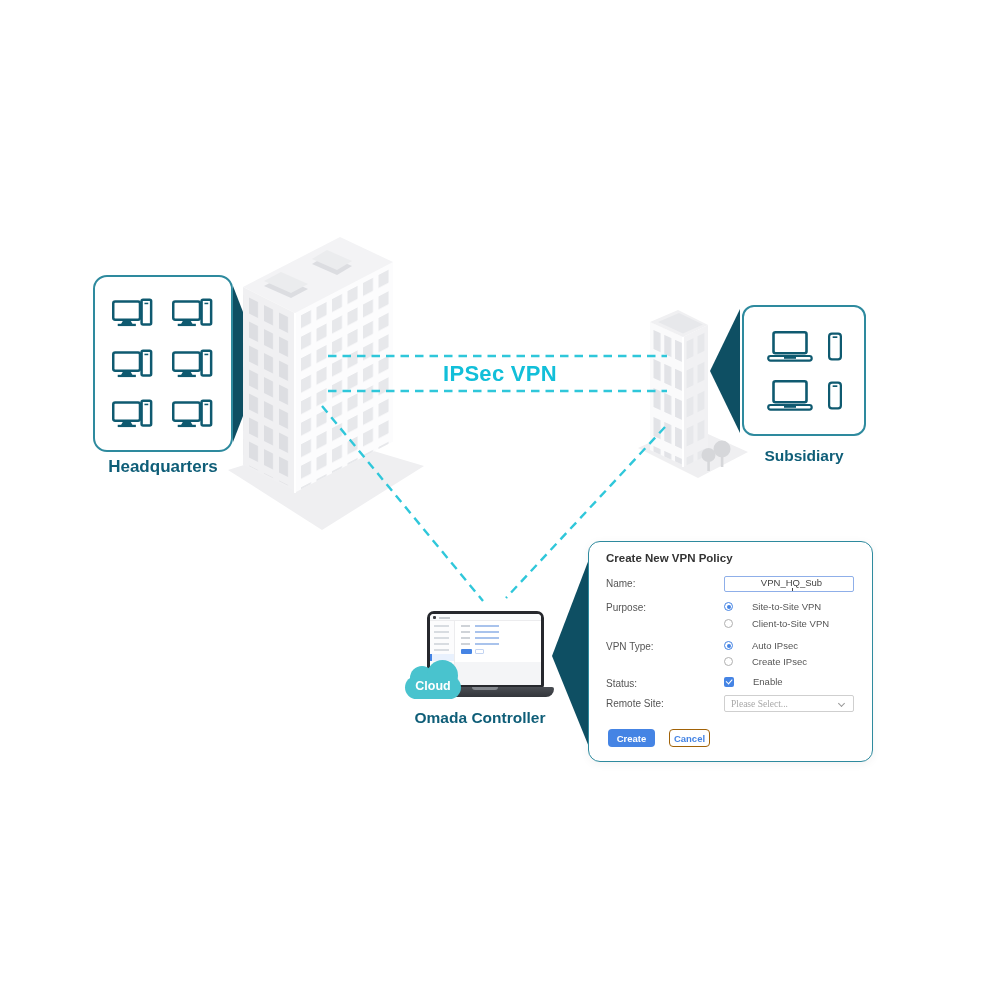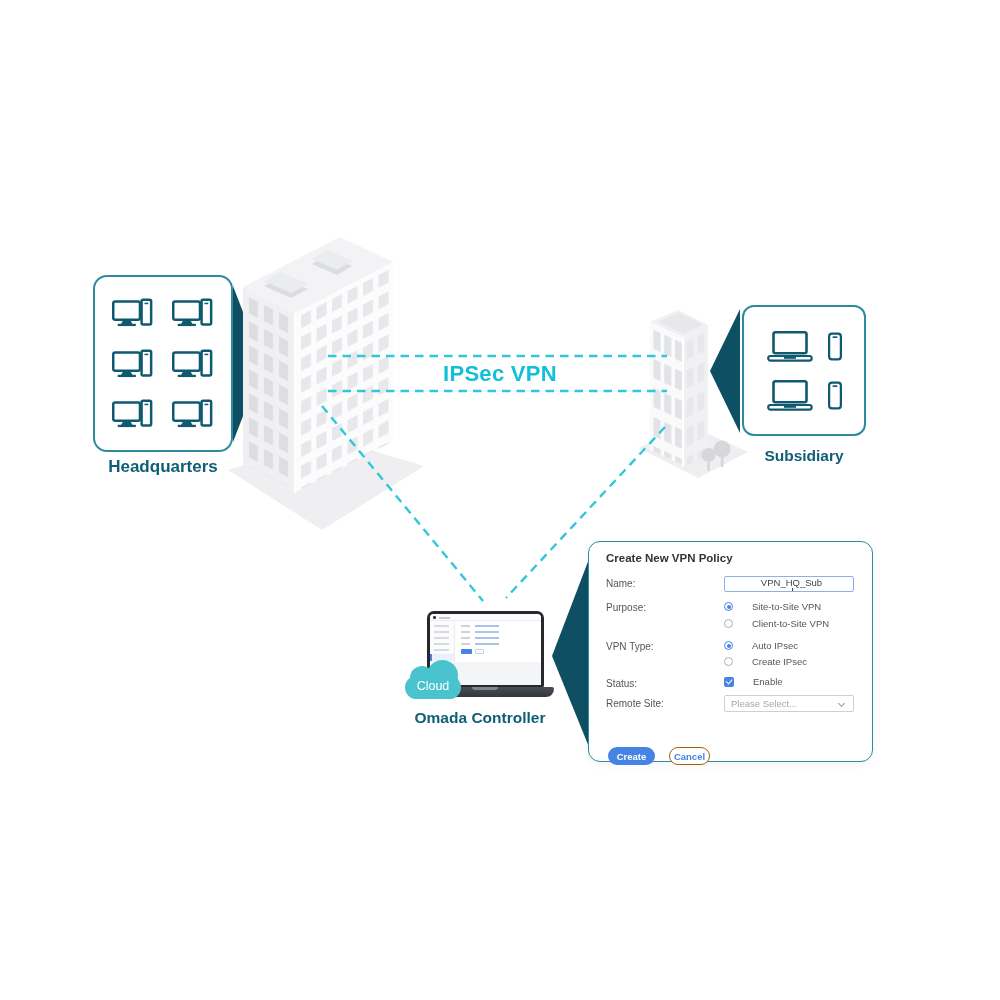--- a/index.html
+++ b/index.html
@@ -47,46 +47,46 @@
   .ls-btns .b2{width:9px;height:5px;border:1px solid #c3d4f2;border-radius:1px;box-sizing:border-box;background:#fff;}
   .lap-base{position:absolute;left:417px;top:687px;width:137px;height:9.5px;
     background:linear-gradient(180deg,#4a4d53,#33363b);border-radius:2px 2px 8px 8px;}
   .lap-notch{position:absolute;left:55px;top:0;width:26px;height:3.2px;background:#83878d;border-radius:0 0 3px 3px;}
 
   
   .cloud{position:absolute;left:402px;top:659px;width:62px;height:41px;}
   .cloud-body{position:absolute;left:3px;bottom:1px;width:56px;height:23px;background:var(--cloud);border-radius:12px;}
   .cloud-b1{position:absolute;left:8px;top:7px;width:24px;height:24px;background:var(--cloud);border-radius:50%;}
   .cloud-b2{position:absolute;left:25px;top:1px;width:31px;height:31px;background:var(--cloud);border-radius:50%;}
-  .cloud-text{position:absolute;left:0;right:0;bottom:7px;text-align:center;color:#fff;font-weight:400;font-size:12.5px;}
+  .cloud-text{position:absolute;left:0;right:0;bottom:7px;text-align:center;color:#fff;font-weight:700;font-size:12.5px;}
 
   
   .dialog{position:absolute;left:588px;top:541px;width:285px;height:221px;background:#fff;
     border:1.6px solid var(--teal-border);border-radius:12px;box-sizing:border-box;
     box-shadow:0 2px 10px rgba(0,0,0,.05);font-size:10px;color:#555;}
   .dlg-title{position:absolute;left:17px;top:10px;font-size:11.5px;font-weight:700;color:#333;}
   .dlg-label{position:absolute;left:17px;font-size:10px;color:#555;}
   .dlg-input{position:absolute;left:135px;top:34px;width:130px;height:16px;border:1px solid #8FAFE9;
     border-radius:2px;box-sizing:border-box;display:flex;align-items:center;padding-left:5px;background:#fff;flex-direction:column;}
   .dlg-input span{font-size:9.5px;color:#444;}
   .caret{display:inline-block;width:1px;height:10px;background:#444;margin-left:1px;}
   .opt-row{position:absolute;left:135px;display:flex;align-items:center;gap:19px;}
   .radio{width:9px;height:9px;border:1px solid #b0b0b0;border-radius:50%;box-sizing:border-box;position:relative;background:#fff;}
   .radio.sel{border-color:var(--blue);}
   .radio.sel::after{content:'';position:absolute;left:1.5px;top:1.5px;width:4px;height:4px;border-radius:50%;background:var(--blue);}
   .opt-row span{font-size:9.5px;color:#555;}
   .checkbox{width:10px;height:10px;background:var(--blue);border-radius:2px;position:relative;}
   .checkbox::after{content:'';position:absolute;left:2px;top:2.2px;width:5px;height:2.6px;
     border-left:1.5px solid #fff;border-bottom:1.5px solid #fff;transform:rotate(-48deg);}
   .dlg-select{position:absolute;left:135px;top:153px;width:130px;height:17px;border:1px solid #cfcfcf;
-    border-radius:2px;box-sizing:border-box;display:flex;align-items:center;padding-left:6px;background:#fff;position:absolute;}
+    border-radius:2px;box-sizing:border-box;display:flex;align-items:center;padding-left:6px;background:#fff;position:absolute;font-family:Liberation Serif, serif;}
   .dlg-select span{font-size:9.5px;color:#a8a8a8;}
   .dlg-select::after{content:'';position:absolute;right:9px;top:5px;width:4px;height:4px;
     border:solid #999;border-width:0 1.3px 1.3px 0;transform:rotate(45deg);}
-  .btn{position:absolute;top:205px;height:18px;border-radius:9px;font-size:9.5px;font-weight:700;
+  .btn{position:absolute;top:187px;height:18px;border-radius:4px;font-size:9.5px;font-weight:700;
     display:flex;align-items:center;justify-content:center;box-sizing:border-box;cursor:pointer;}
   .btn-create{left:19px;width:47px;background:var(--blue);color:#fff;border:none;}
   .btn-cancel{left:80px;width:41px;background:#fff;color:var(--blue);border:1px solid #a16207;}
 </style>
 </head>
 <body>
 
 <div class="canvas">
 
   <svg class="scene" width="1000" height="1000" viewBox="0 0 1000 1000">

